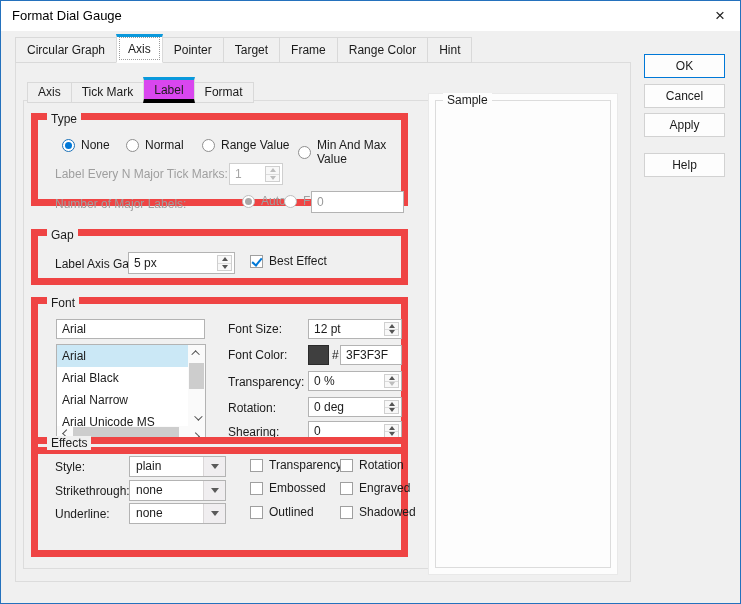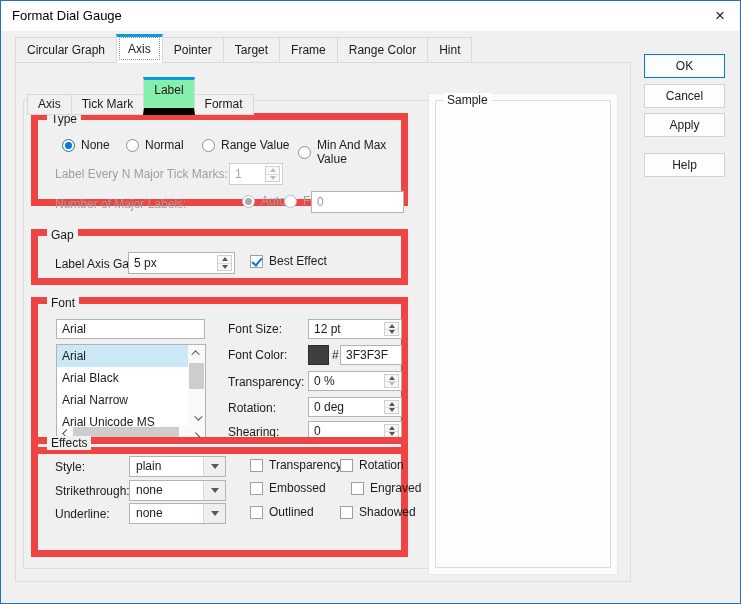--- a/index.html
+++ b/index.html
@@ -20,22 +20,22 @@
           border:1px solid #d9d9d9; margin-right:-1px; white-space:nowrap; }
   .mtab.sel { height:29px; line-height:25px; background:#fff; border-top:3px solid #0a99dc;
               border-bottom:1px solid #fff; outline:1px dotted #9a9a9a; outline-offset:-4px; z-index:4; }
 
   
   .outer-panel { position:absolute; left:14px; top:61px; width:616px; height:520px;
                  border:1px solid #dcdcdc; }
   .subtabs { position:absolute; left:26px; top:76px; display:flex; align-items:flex-end; z-index:3; }
   .stab { height:21px; line-height:19px; padding:0 10px; background:#f0f0f0;
           border:1px solid #d9d9d9; margin-right:-1px; white-space:nowrap; }
-  .stab.sel { height:38px; line-height:21px; background:#86efac; border-top:3px solid #0a99dc;
-              border-bottom:7px solid #000000; z-index:4; }
+  .stab.sel { height:26px; line-height:21px; background:#d946ef; border-top:3px solid #0a99dc;
+              border-bottom:4px solid #000000; z-index:4; }
   .sub-panel { position:absolute; left:22px; top:99px; width:408px; height:469px;
                border:1px solid #dcdcdc; }
 
   
   .group { position:absolute; border:7px solid #ef4444; }
   .legend { position:absolute; top:-8px; left:9px; background:#f0f0f0; padding:0 4px; color:#1b1b1b; }
 
   .lab { position:absolute; height:16px; line-height:16px; white-space:nowrap; }
   .dis-txt { color:#9f9f9f; }
 
@@ -341,21 +341,21 @@
       <span>Transparency</span>
     </div>
     <div class="check-item" style="left:302px;top:14px;">
       <span class="checkbox"></span>
       <span>Rotation</span>
     </div>
     <div class="check-item" style="left:212px;top:37px;">
       <span class="checkbox"></span>
       <span>Embossed</span>
     </div>
-    <div class="check-item" style="left:302px;top:37px;margin-left:11px;">
+    <div class="check-item" style="left:302px;top:37px;">
       <span class="checkbox"></span>
       <span>Engraved</span>
     </div>
     <div class="check-item" style="left:212px;top:61px;">
       <span class="checkbox"></span>
       <span>Outlined</span>
     </div>
     <div class="check-item" style="left:302px;top:61px;">
       <span class="checkbox"></span>
       <span>Shadowed</span>

